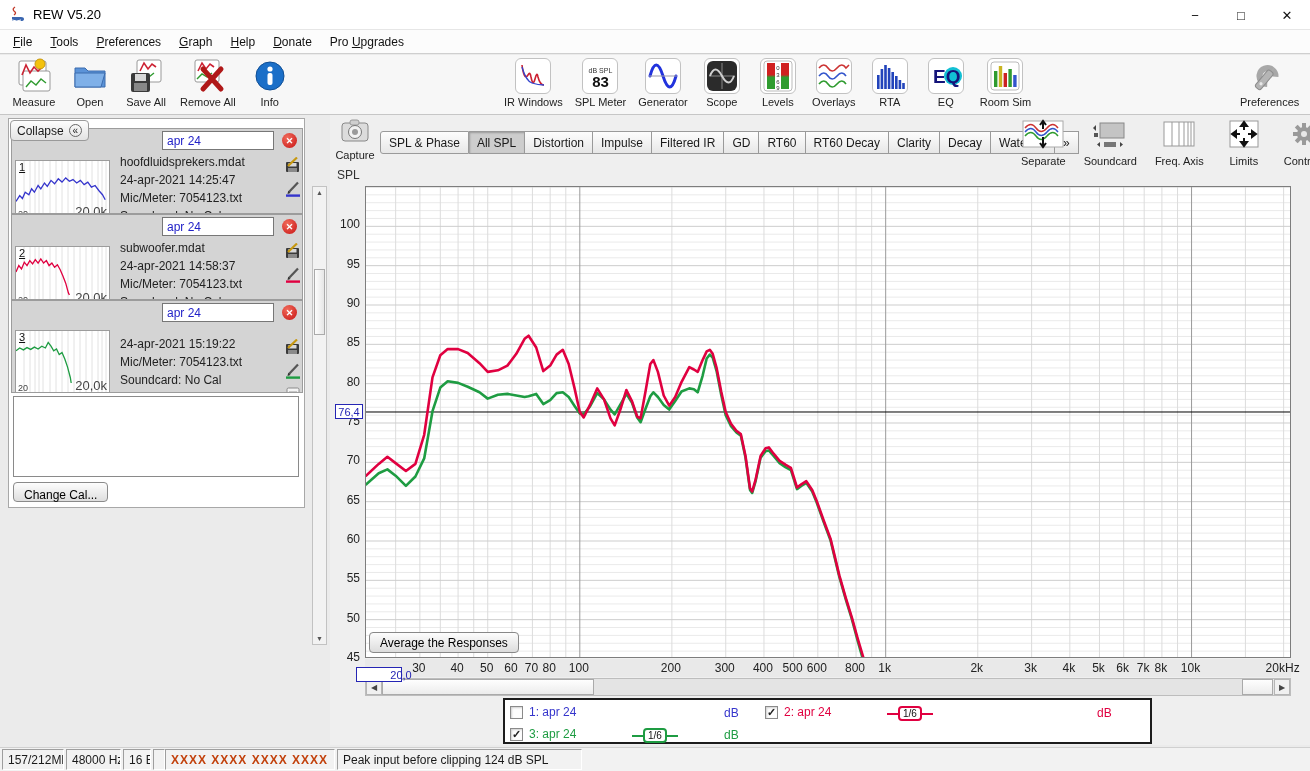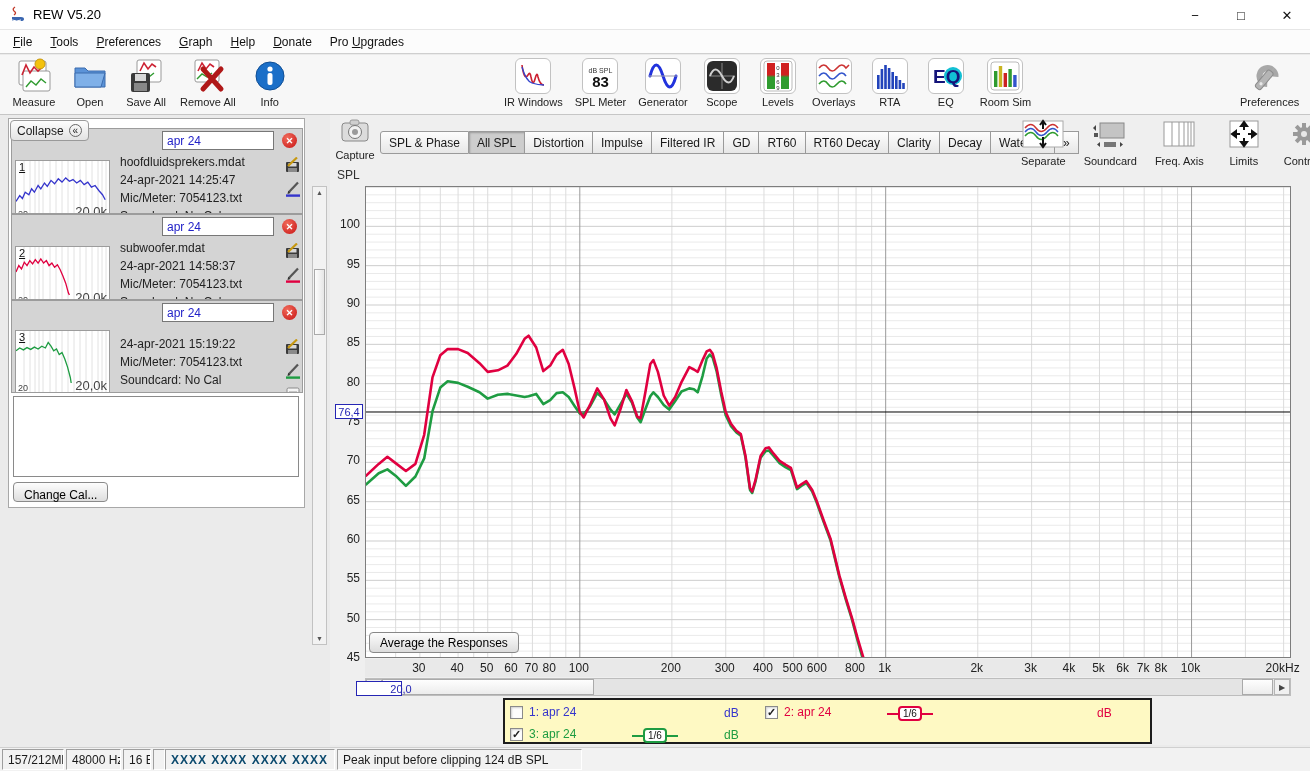--- a/index.html
+++ b/index.html
@@ -68,32 +68,32 @@
   .gtool .tlabel { font-size:11px; color:#222; margin-top:2px; white-space:nowrap; }
   .spl-axis-label { position:absolute; left:337px; top:168px; font-size:12px; color:#333; }
   .plot { position:absolute; left:365px; top:186px; width:926px; height:472px; background:#ffffff; border:1px solid #7d7d7d; overflow:hidden; }
   .ylab { position:absolute; width:32px; text-align:right; font-size:12px; color:#222; }
   .xstrip { position:absolute; left:365px; top:659px; width:926px; height:18px; background:#e9e9e9; }
   .xlab { position:absolute; top:2px; font-size:12px; color:#222; transform:translateX(-50%); white-space:nowrap; }
   .cursor-box { position:absolute; border:1px solid #2525b4; background:#fff; color:#2525b4; font-size:11px; display:flex; align-items:center; justify-content:center; z-index:5; }
   .avg-btn { position:absolute; left:369px; top:632px; height:21px; padding:0 10px; background:linear-gradient(#fdfdfd,#dcdcdc); border:1px solid #888; border-radius:4px; font-size:12px; z-index:4; }
 
   
-  .legend { position:absolute; left:503px; top:698px; width:649px; height:46px; background:#fef9c3; border:2px solid #1c1c1c; }
+  .legend { position:absolute; left:503px; top:698px; width:649px; height:46px; background:#ffffff; border:2px solid #1c1c1c; }
   .lg-item { position:absolute; display:flex; align-items:center; font-size:12px; }
   .lg-cb { width:13px; height:13px; background:#fdfdfd; border:1px solid #8a8a8a; box-shadow:inset 1px 1px 2px rgba(0,0,0,0.18); font-size:11px; font-weight:bold; color:#222; display:flex; align-items:center; justify-content:center; margin-right:6px; }
   .lg-db { position:absolute; font-size:12px; }
   .smooth { position:absolute; display:flex; align-items:center; }
   .smooth .sline { width:11px; height:2px; }
   .smooth .sbox { border-width:2px; border-style:solid; border-radius:4px; padding:0 3px; font-size:10px; color:#111; background:#fff; line-height:11px; }
 
   
   .statusbar { position:absolute; left:0; top:747px; width:1310px; height:24px; background:#f2f2f2; border-top:1px solid #d0d0d0; }
   .st-cell { position:absolute; top:1px; height:21px; border:1px solid; border-color:#9e9e9e #ffffff #ffffff #9e9e9e; font-size:12px; display:flex; align-items:center; padding:0 5px; white-space:nowrap; overflow:hidden; }
-  .clip-g { color:#0c4a6e; font-weight:bold; letter-spacing:1px; margin-right:8px; }
+  .clip-g { color:#c2410c; font-weight:bold; letter-spacing:1px; margin-right:8px; }
 </style>
 </head>
 <body>
 
 <div class="titlebar">
   <svg class="app-icon" viewBox="0 0 17 17">
     <path d="M5 9 q3 -2 0 -4 q-2 -2 1 -4" fill="none" stroke="#c23a2a" stroke-width="1.4"></path>
     <path d="M3 11 h9 q3 0 3 2 q0 2 -3 2 h-9 z" fill="#3a66b0"></path>
     <path d="M3 14 q5 2 9 0" fill="none" stroke="#fff" stroke-width="1"></path>
   </svg>
@@ -714,21 +714,21 @@
     <div class="xlab" style="left: 703.835px;">4k</div>
     <div class="xlab" style="left: 733.477px;">5k</div>
     <div class="xlab" style="left: 757.697px;">6k</div>
     <div class="xlab" style="left: 778.175px;">7k</div>
     <div class="xlab" style="left: 795.913px;">8k</div>
     <div class="xlab" style="left: 825.556px;">10k</div>
     <div class="xlab" style="left: 917.634px;">20kHz</div>
   </div>
 
 <div class="cursor-box" style="left:335px; top:404px; width:28px; height:15px;">76,4</div>
-<div class="cursor-box" style="left:356px; top:681px; width:29px; height:15px;padding-left:44px;">20,0</div>
+<div class="cursor-box" style="left:356px; top:667px; width:29px; height:15px;padding-left:44px;">20,0</div>
 
 <button class="avg-btn">Average the Responses</button>
 
 <div class="hscroll">
   <div class="h-arrow" style="left:0;">◀</div>
   <div class="hthumb" style="left:16px; width:212px;"></div>
   <div class="hthumb" style="left:876px; width:31px;"></div>
   <div class="h-arrow" style="right:0;">▶</div>
 </div>
 

